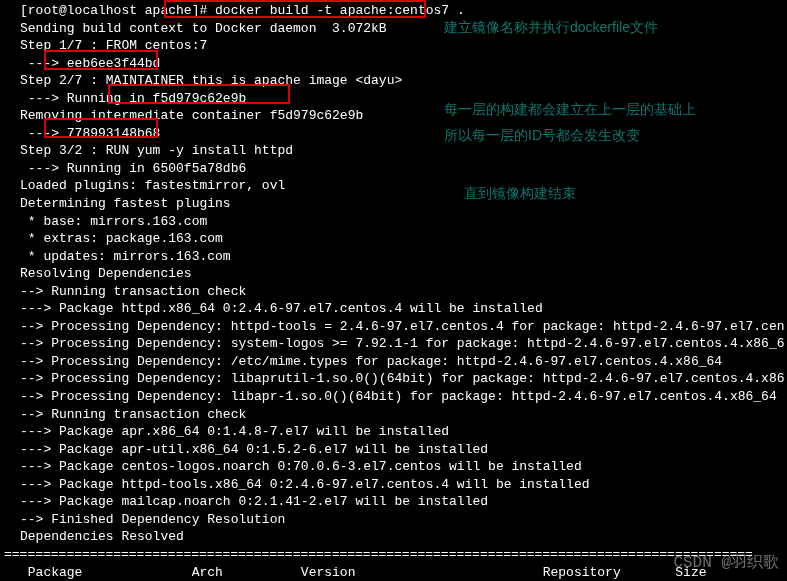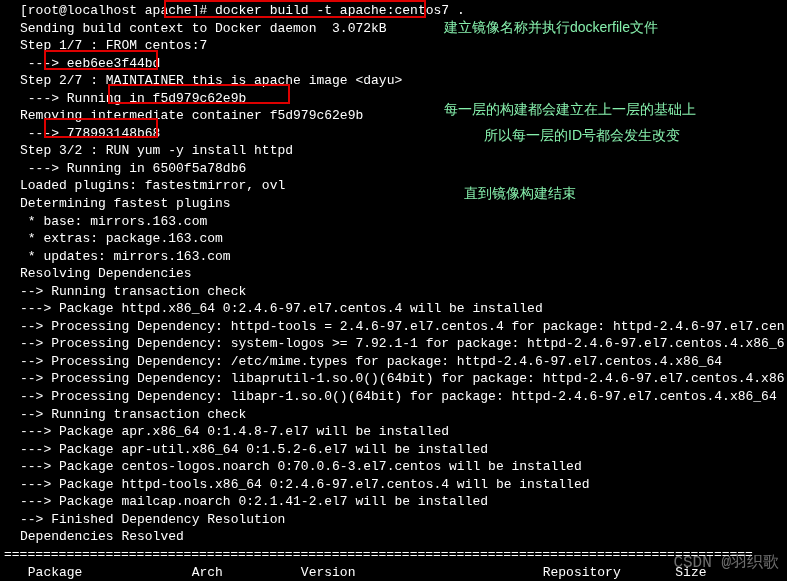--- a/index.html
+++ b/index.html
@@ -16,21 +16,21 @@
       padding: 2px 4px;
     }
     .line { white-space: pre; margin-left: 16px; }
     .box {
       border: 2px solid #d00;
       position: absolute;
       pointer-events: none;
     }
     .annotation {
       position: absolute;
-      color: #86efac;
+      color: #0f766e;
       font-family: "Microsoft YaHei", sans-serif;
       font-size: 14px;
       font-weight: normal;
     }
     .watermark {
       position: absolute;
       right: 8px;
       bottom: 6px;
       color: rgba(200,200,200,0.55);
       font-family: Liberation Mono, monospace;
@@ -77,16 +77,16 @@
 <div class="divider">================================================================================================</div>
 <div class="line"> Package              Arch          Version                        Repository       Size</div>
 
 <div class="box" style="left:164px; top:0px; width:262px; height:18px;"></div>
 <div class="box" style="left:44px; top:50px; width:114px; height:20px;"></div>
 <div class="box" style="left:108px; top:84px; width:182px; height:20px;"></div>
 <div class="box" style="left:44px; top:118px; width:114px; height:20px;"></div>
 
 <div class="annotation" style="left:444px; top:18px;">建立镜像名称并执行dockerfile文件</div>
 <div class="annotation" style="left:444px; top:100px;">每一层的构建都会建立在上一层的基础上</div>
-<div class="annotation" style="left:444px; top:126px;margin-left:40px;">所以每一层的ID号都会发生改变</div>
+<div class="annotation" style="left:444px; top:126px;">所以每一层的ID号都会发生改变</div>
 <div class="annotation" style="left:464px; top:184px;">直到镜像构建结束</div>
 
 <div class="watermark">CSDN @羽织歌</div>
 
 </body></html>

